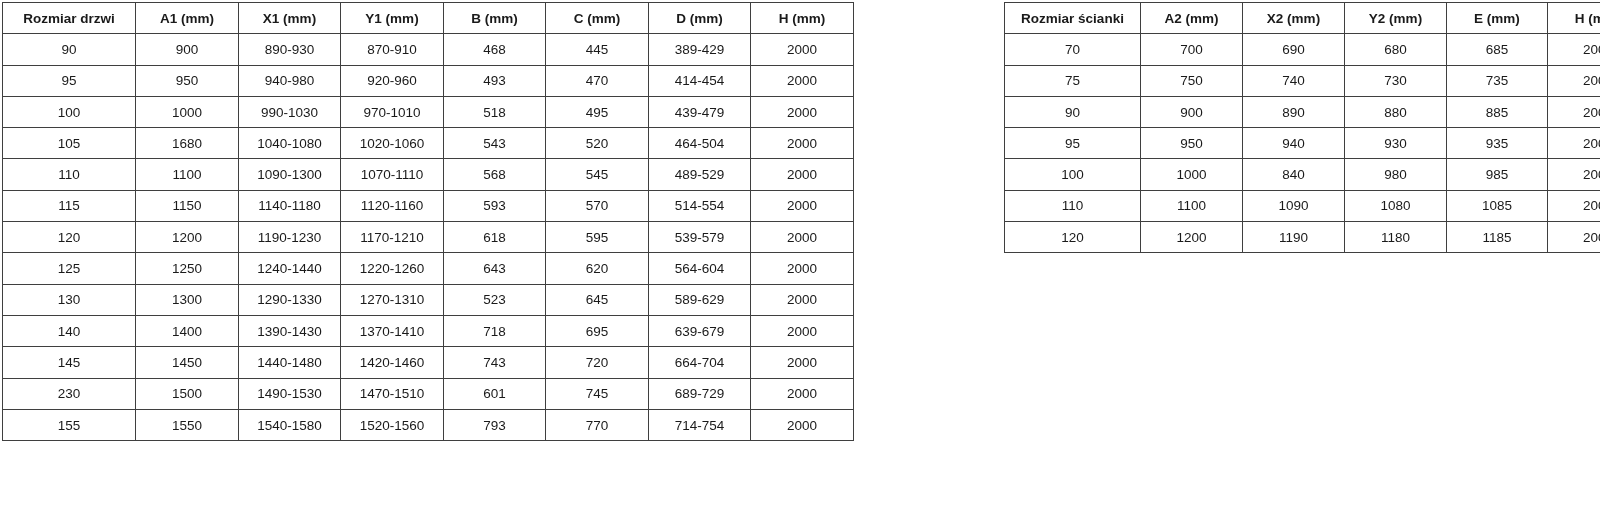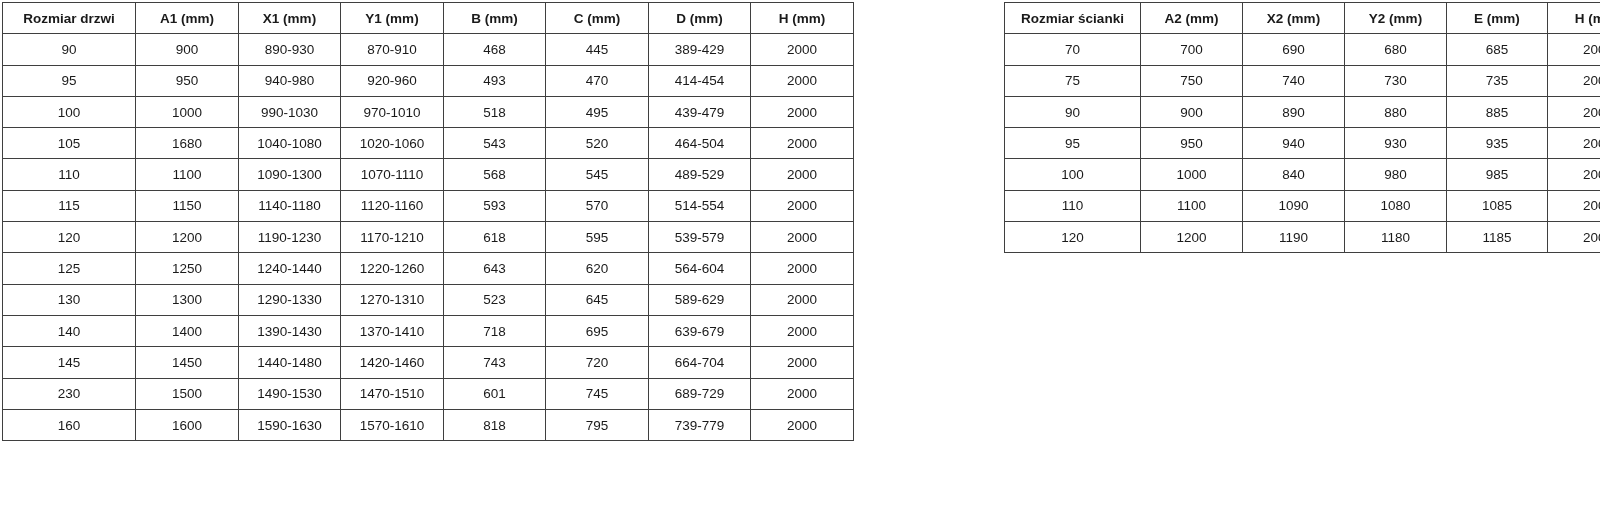--- a/index.html
+++ b/index.html
@@ -183,27 +183,27 @@
           <td>230</td>
           <td>1500</td>
           <td>1490-1530</td>
           <td>1470-1510</td>
           <td>601</td>
           <td>745</td>
           <td>689-729</td>
           <td>2000</td>
         </tr>
         <tr>
-          <td>160</td>
-          <td>1600</td>
-          <td>1590-1630</td>
-          <td>1570-1610</td>
-          <td>818</td>
-          <td>795</td>
-          <td>739-779</td>
+          <td>155</td>
+          <td>1550</td>
+          <td>1540-1580</td>
+          <td>1520-1560</td>
+          <td>793</td>
+          <td>770</td>
+          <td>714-754</td>
           <td>2000</td>
         </tr>
       </tbody>
     </table>
 
   <table class="spec" id="wall-table">
     <colgroup>
       <col style="width:136px">
       <col style="width:102px">
       <col style="width:102px">

